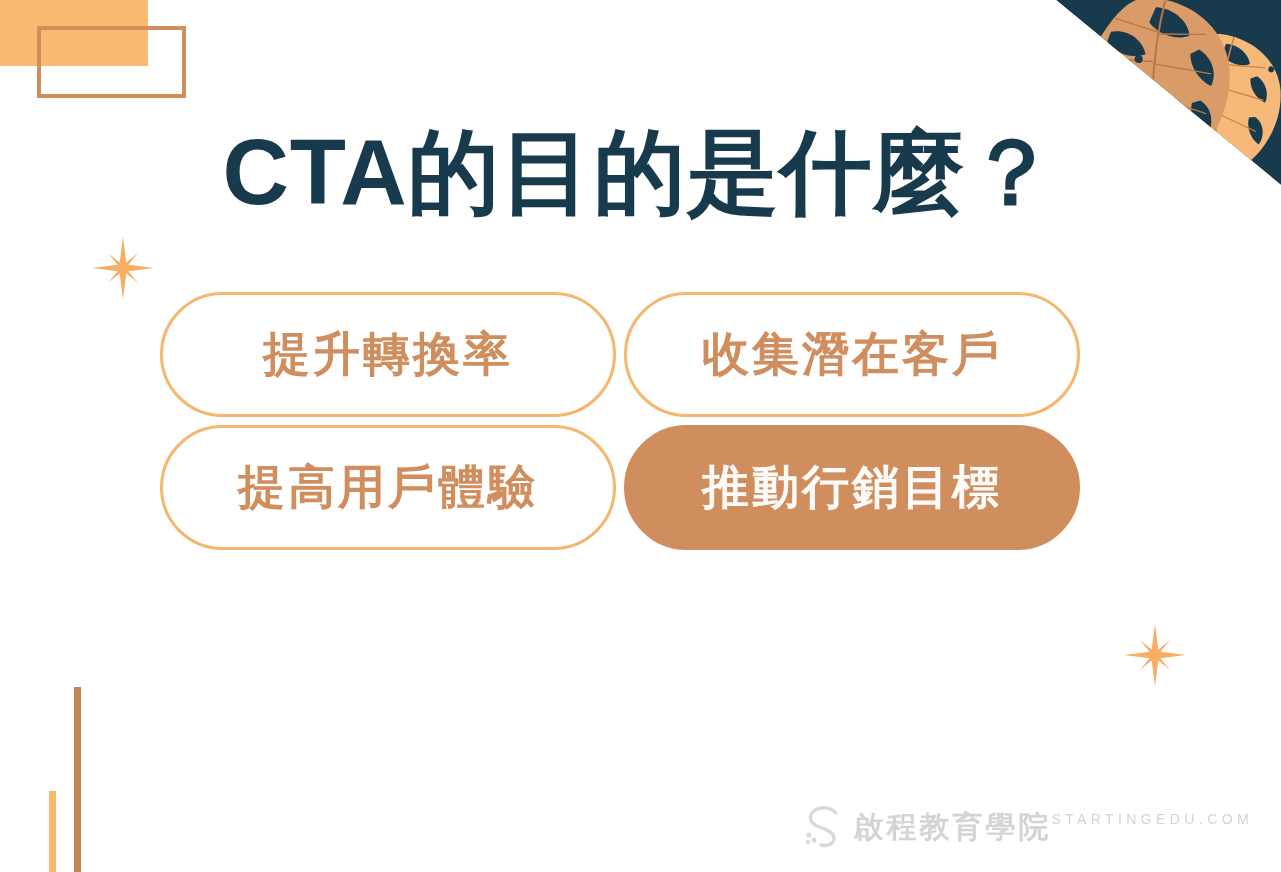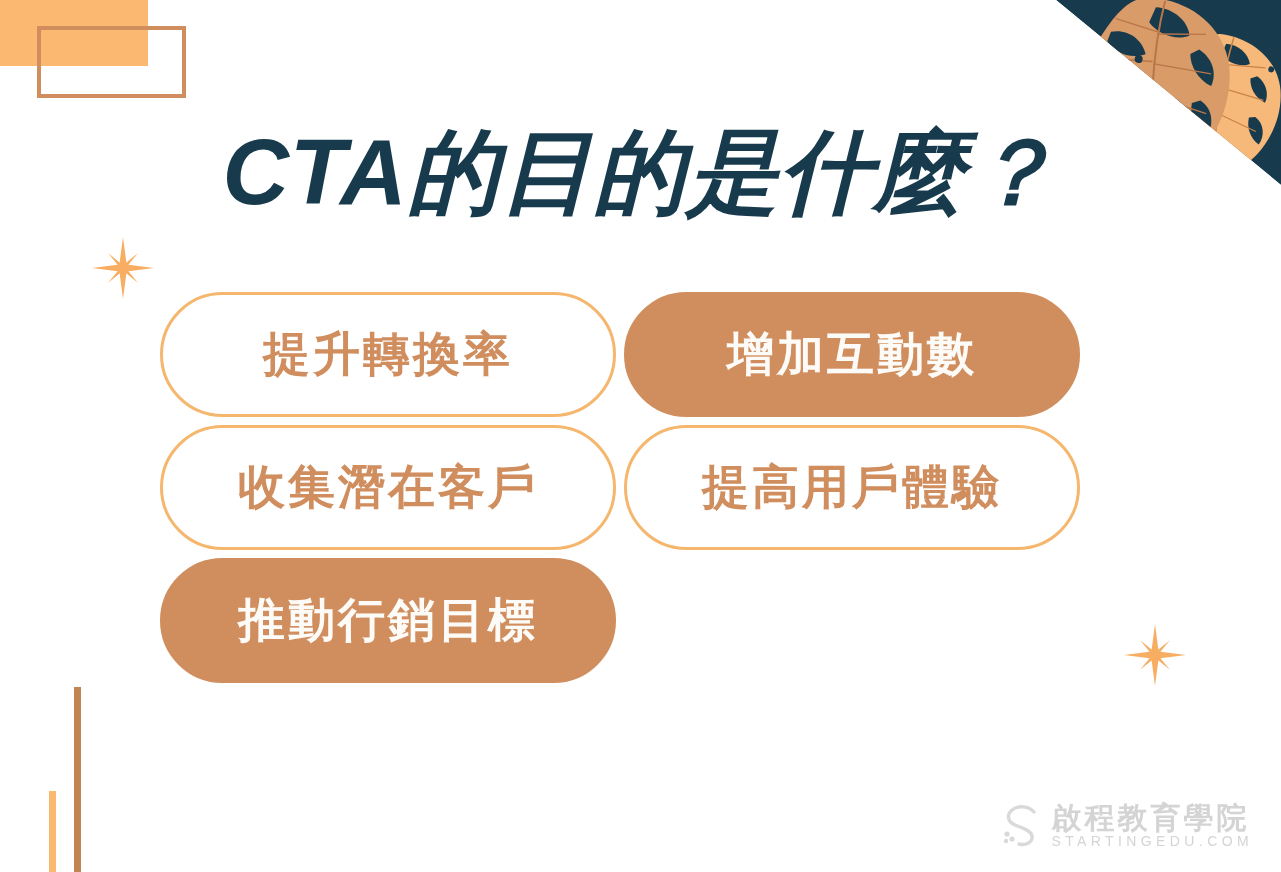--- a/index.html
+++ b/index.html
@@ -83,21 +83,20 @@
     left: 0;
     right: 0;
     top: 124px;
     text-align: center;
     color: #173A4D;
     font-size: 92px;
     font-weight: bold;
     letter-spacing: 1px;
     line-height: 1.05;
     white-space: nowrap;
-    font-style: italic;
   }
 
   
   .pill-grid {
     position: absolute;
     left: 160px;
     top: 292px;
     width: 960px;
     display: grid;
     grid-template-columns: 456px 456px;
@@ -134,21 +133,21 @@
   .logo {
     position: absolute;
     right: 28px;
     bottom: 22px;
     display: flex;
     align-items: center;
     gap: 10px;
     opacity: 1;
   }
   .logo-mark { width: 40px; height: 46px; flex: none; }
-  .logo-text { display: flex; flex-direction: column; }
+  .logo-text { display: flex; flex-direction: row; }
   .logo-cn {
     color: #D4D4D4;
     font-size: 30px;
     font-weight: bold;
     letter-spacing: 3px;
     line-height: 1.05;
   }
   .logo-en {
     color: #D4D4D4;
     font-size: 14px;
@@ -231,21 +230,20 @@
     </svg>
   </div>
 
   <div class="bar bar-dark"></div>
   <div class="bar bar-light"></div>
 
   <h1 class="title">CTA的目的是什麼？</h1>
 
   <div class="pill-grid">
     <div class="pill outline">提升轉換率</div>
-    <div class="pill filled">增加互動數</div>
     <div class="pill outline">收集潛在客戶</div>
     <div class="pill outline">提高用戶體驗</div>
     <div class="pill filled">推動行銷目標</div>
   </div>
 
   <div class="logo">
     <svg class="logo-mark" viewBox="0 0 40 46" xmlns="http://www.w3.org/2000/svg">
       <path d="M33 9 C28 3 17 2 11 7 C5 12 7 19 14 22 C21 25 30 27 31 33 C32 39 25 43 18 41" stroke="#D9D9D9" stroke-width="3.4" fill="none" stroke-linecap="round"></path>
       <circle cx="6" cy="31" r="2.6" fill="#D9D9D9"></circle>
       <circle cx="11" cy="36" r="2.6" fill="#D9D9D9"></circle>

